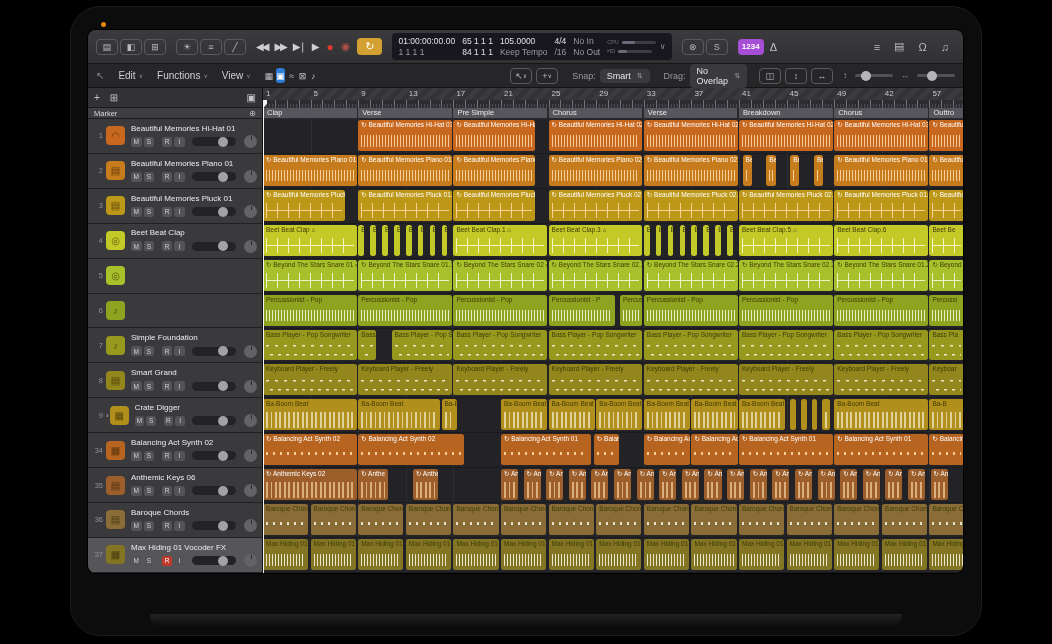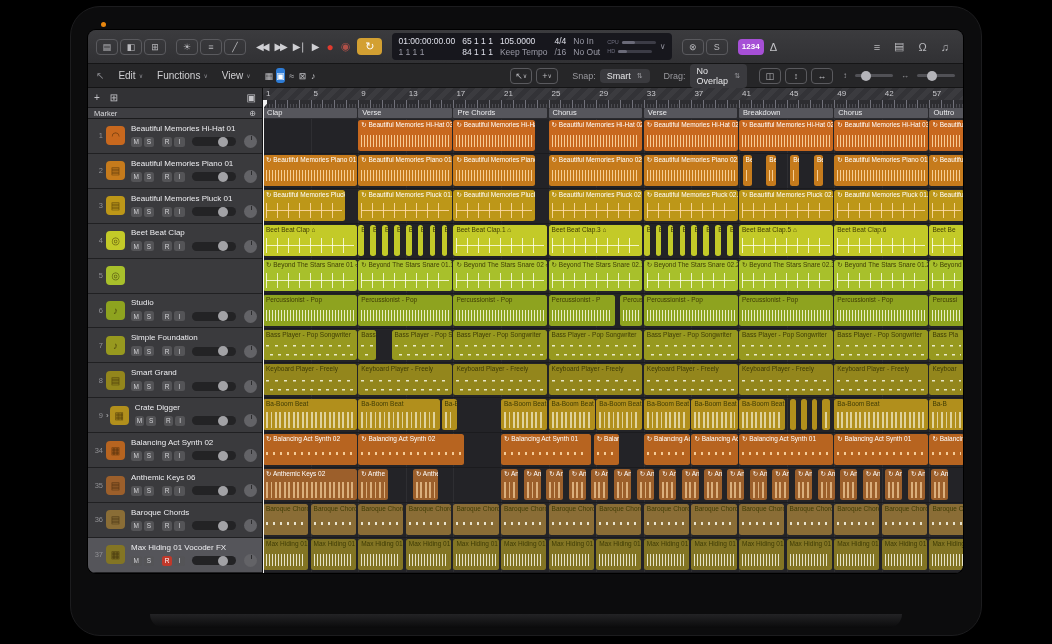--- a/index.html
+++ b/index.html
@@ -338,34 +338,20 @@
                 </div>
               </div>
             </div>
             <div class="trow" style="height: 34.92px;">
               <span class="tnum">5</span>
               <div class="ticon" style="background: rgb(168, 192, 43);">◎</div>
             </div>
             <div class="trow" style="height: 34.92px;">
               <span class="tnum">6</span>
               <div class="ticon" style="background: rgb(142, 163, 31);">♪</div>
-              <div class="tbody">
-                <div class="tname">Studio</div>
-                <div class="tctl">
-                  <div class="sq">M</div>
-                  <div class="sq">S</div>
-                  <div class="gap4"></div>
-                  <div class="sq">R</div>
-                  <div class="sq">I</div>
-                  <div class="vslider">
-                    <i></i>
-                  </div>
-                  <div class="pan"></div>
-                </div>
-              </div>
             </div>
             <div class="trow" style="height: 34.92px;">
               <span class="tnum">7</span>
               <div class="ticon" style="background: rgb(151, 153, 31);">♪</div>
               <div class="tbody">
                 <div class="tname">Simple Foundation</div>
                 <div class="tctl">
                   <div class="sq">M</div>
                   <div class="sq">S</div>
                   <div class="gap4"></div>
@@ -510,21 +496,21 @@
           </div>
         <div class="ruler-ticks"></div>
         <div class="markerstrip">
             <div class="mk" style="left: 0px; width: 93.7px;">
               <span>Clap</span>
             </div>
             <div class="mk" style="left: 95.2px; width: 93.7px;">
               <span>Verse</span>
             </div>
             <div class="mk" style="left: 190.4px; width: 93.7px;">
-              <span>Pre Chords</span>
+              <span>Pre Simple</span>
             </div>
             <div class="mk" style="left: 285.6px; width: 93.7px;">
               <span>Chorus</span>
             </div>
             <div class="mk" style="left: 380.8px; width: 93.7px;">
               <span>Verse</span>
             </div>
             <div class="mk" style="left: 476px; width: 93.7px;">
               <span>Breakdown</span>
             </div>

